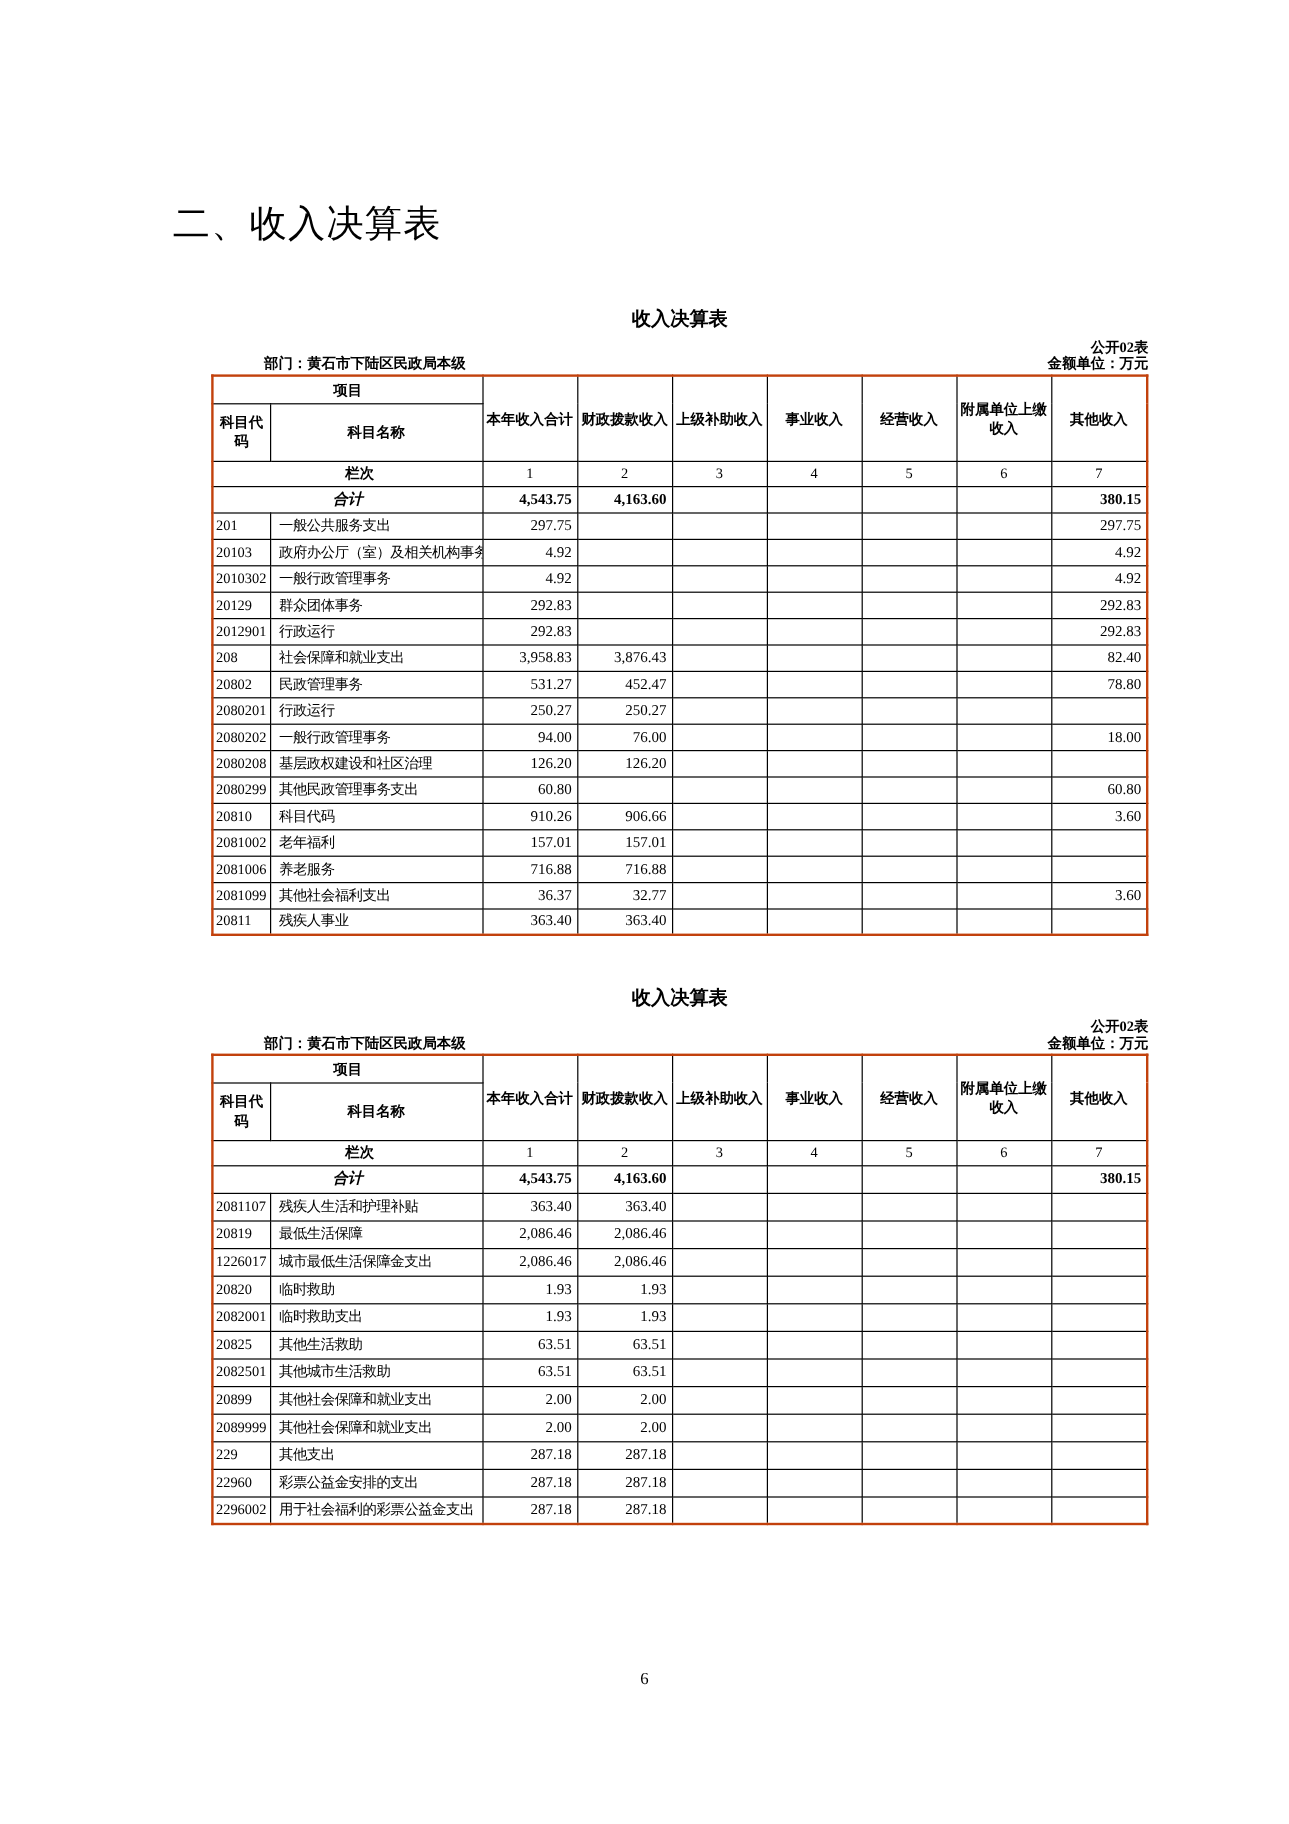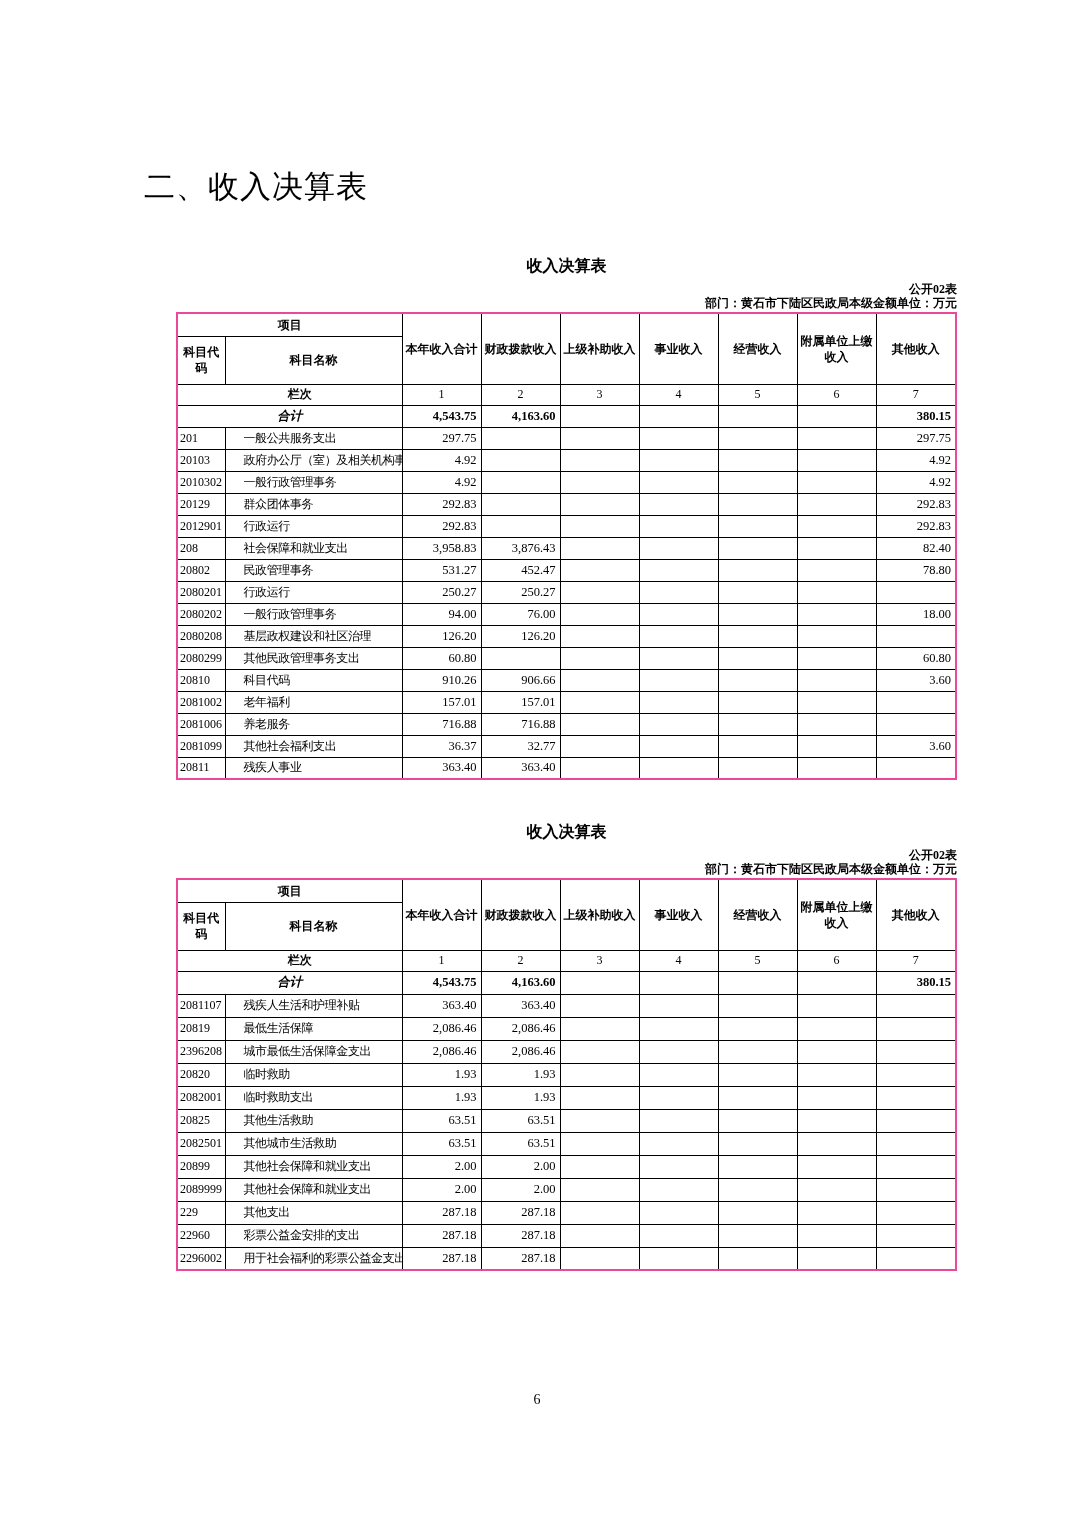--- a/index.html
+++ b/index.html
@@ -20,26 +20,26 @@
   .tbl-title {
     text-align:center; font-size:16px; font-weight:700;
     font-family:"Liberation Sans","DejaVu Sans",sans-serif;
     margin-bottom:5px;
   }
   .sheet-label {
     text-align:right; font-size:12px; font-weight:700; line-height:14px;
     font-family:Liberation Serif, serif;
   }
   .meta-row {
-    display:flex; justify-content:flex-end;
+    display:flex; justify-content:space-between;
     font-size:12px; font-weight:700; line-height:15px; margin-bottom:1px;
     font-family:"Liberation Sans","DejaVu Sans",sans-serif;
     margin-left:44px;
   }
-  table { width:100%; border-collapse:collapse; table-layout:fixed; border:2px solid #ec4899; }
+  table { width:100%; border-collapse:collapse; table-layout:fixed; border:2px solid #c2410c; }
   th, td { border:1px solid #000; overflow:hidden; }
   thead th {
     font-weight:700; font-size:12px; text-align:center; vertical-align:middle;
     font-family:"Liberation Sans","DejaVu Sans",sans-serif;
     padding:0 1px; line-height:1.35;
   }
   tr.h1 th { height:23px; }
   tr.h2 th { height:48px; }
   tr.lanci td {
     height:21px; text-align:center; font-size:12px;
@@ -52,21 +52,21 @@
   }
   tr.total td { height:22px; font-weight:700; }
   tr.total td.lbl {
     text-align:center; font-size:12.5px;
     font-family:"Liberation Sans","DejaVu Sans",sans-serif;
     font-style:italic;
   }
   tbody td { height:22px; font-size:12px; vertical-align:middle; }
   .b2 tbody td, .b2 tr.total td { height:23px; }
   td.code { text-align:left; padding:0 2px; white-space:nowrap; }
-  td.name { text-align:left; padding:0 18px; white-space:nowrap; letter-spacing:-0.4px; }
+  td.name { text-align:left; padding:0 7px; white-space:nowrap; letter-spacing:-0.4px; }
   td.num  { text-align:right; padding:0 4px 0 1px; font-size:12.5px; white-space:nowrap; }
   .note {
     margin-top:4px; font-size:12px; font-weight:700;
     font-family:"Liberation Sans","DejaVu Sans",sans-serif;
   }
   .page-number {
     position:absolute; top:1392px; left:0; width:100%;
     text-align:center; font-size:14px;
   }
 </style>
@@ -402,21 +402,21 @@
           <td class="num">2,086.46</td>
           <td class="num">2,086.46</td>
           <td class="num"></td>
           <td class="num"></td>
           <td class="num"></td>
           <td class="num"></td>
           <td class="num"></td>
         </tr>
 
         <tr>
-          <td class="code">2396208</td>
+          <td class="code">1226017</td>
           <td class="name">城市最低生活保障金支出</td>
           <td class="num">2,086.46</td>
           <td class="num">2,086.46</td>
           <td class="num"></td>
           <td class="num"></td>
           <td class="num"></td>
           <td class="num"></td>
           <td class="num"></td>
         </tr>
 

